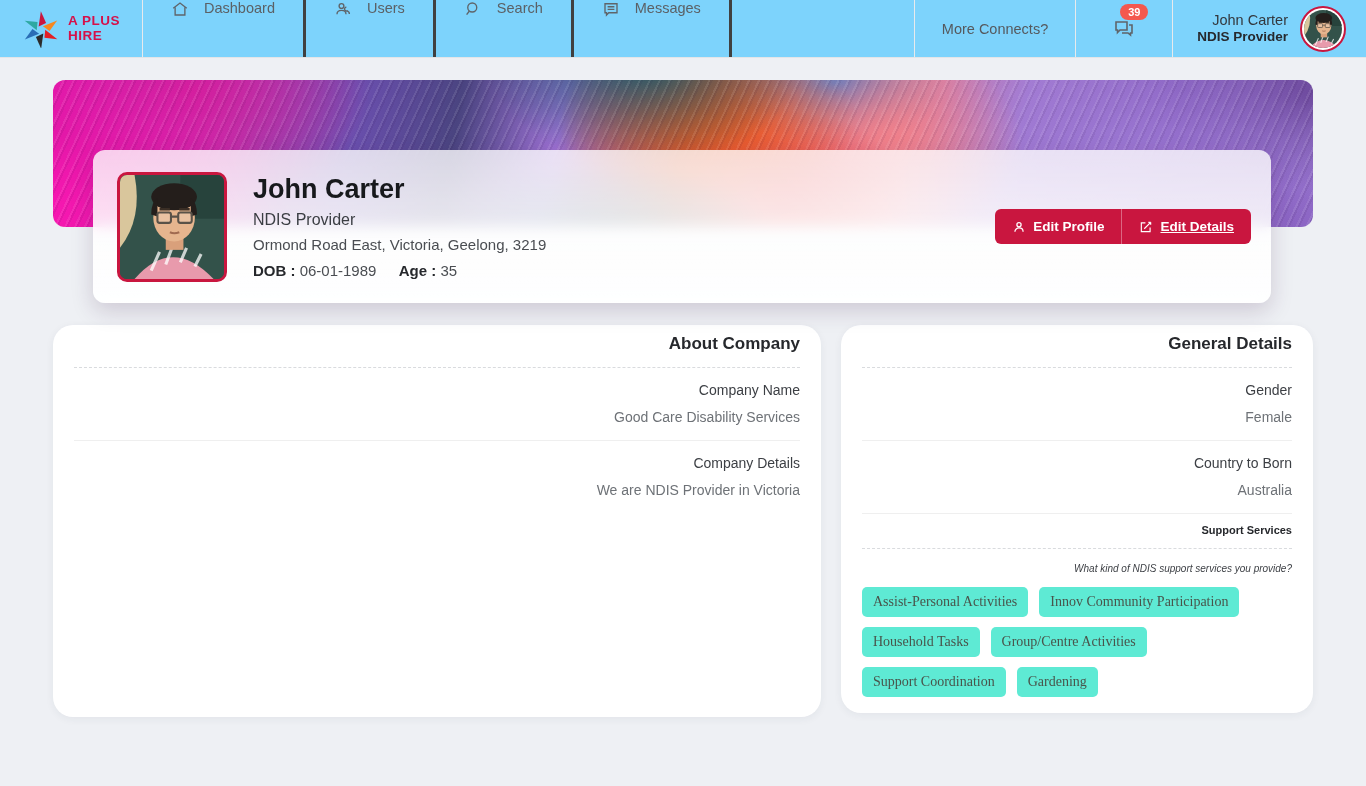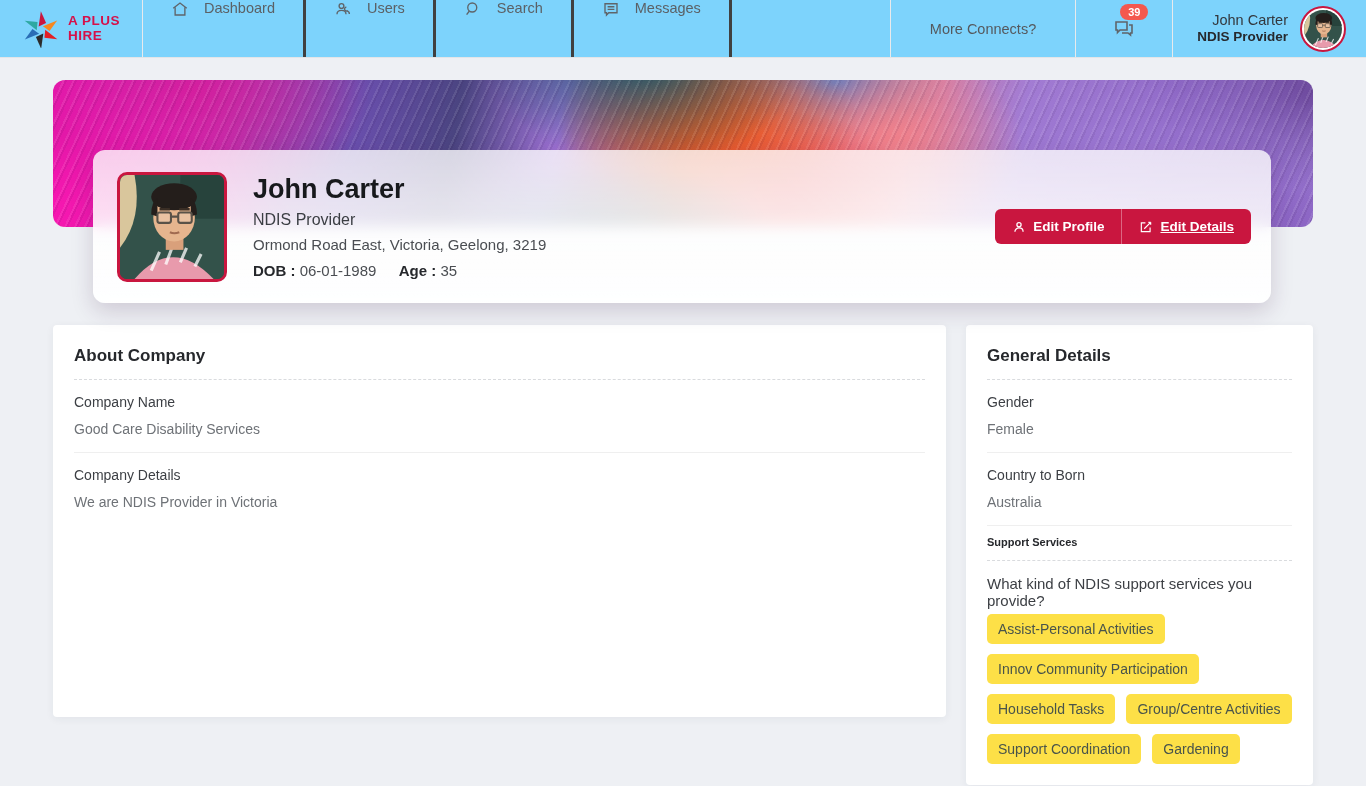--- a/index.html
+++ b/index.html
@@ -22,21 +22,21 @@
   }
   .logo-text { font-size:13.5px; font-weight:bold; color:#d5114a; line-height:1.1; letter-spacing:.5px; }
   .nav-item {
     display:flex; align-items:flex-start; gap:15px;
     padding:0 28px; border-right:3px solid #404040;
     color:#5b6166; font-size:14.5px; cursor:pointer;
   }
   .nav-item svg { flex:0 0 auto; }
   .hspacer { flex:1; }
   .more-connects {
-    display:flex; align-items:center; padding:0 39px;
+    display:flex; align-items:center; padding:0 27px;
     border-left:1px solid #e8eaec; color:#55595e; font-size:14.5px; cursor:pointer;
   }
   .notif-cell {
     display:flex; align-items:center; padding:0 36px;
     border-left:1px solid #e8eaec; border-right:1px solid #e8eaec; cursor:pointer;
   }
   .notif-wrap { position:relative; }
   .badge {
     position:absolute; top:-11px; left:8px;
     background:#f4584e; color:#fff; font-size:11px; font-weight:bold;
@@ -97,37 +97,38 @@
     background:#c9163f; color:#fff; border:none; font-family:inherit;
     font-size:13.5px; font-weight:bold; height:35px; padding:0 17px;
     display:flex; align-items:center; gap:7px; cursor:pointer;
   }
   .btn:first-child { border-radius:6px 0 0 6px; border-right:1px solid rgba(255,255,255,0.35); }
   .btn:last-child { border-radius:0 6px 6px 0;text-decoration:underline; }
 
   
   .content-row { display:flex; gap:20px; margin:0 53px; align-items:flex-start; }
   .card {
-    background:#fff; border-radius:4px;
+    background:#fff; border-radius:20px;
     box-shadow:0 2px 8px rgba(40,45,60,0.06);
-    padding:21px 21px;
+    padding:9px 21px;
+    text-align:right;
   }
   .card-left { flex:1; height:392px; }
-  .card-right { width:347px; min-height:388px; }
+  .card-right { width:472px; min-height:388px; }
   .card-title { font-size:17px; font-weight:bold; color:#26282c; padding-bottom:13px; border-bottom:1px dashed #d9dbde; }
   .field { padding:14px 0 15px; border-bottom:1px solid #efefef; }
   .field:last-of-type { border-bottom:none; }
   .field-label { font-size:14px; color:#3c3f44; margin-bottom:11px; }
   .field-value { font-size:14px; color:#6e7277; }
   .section-title { font-size:11px; font-weight:bold; color:#26282c; margin-top:10px; padding-bottom:12px; border-bottom:1px dashed #d9dbde; }
-  .question { font-size:15px; color:#3c3f44; margin:14px 0 5px; }
+  .question { font-size:10px; color:#3c3f44; margin:14px 0 13px;font-style:italic; }
   .tags { display:flex; flex-wrap:wrap; gap:10px 11px; }
   .tag {
-    background:#fde047; color:#49544b; font-size:14px;
-    padding:7px 11px; border-radius:5px; white-space:nowrap;
+    background:#5eead4; color:#49544b; font-size:14px;
+    padding:7px 11px; border-radius:5px; white-space:nowrap;font-family:Liberation Serif, serif;
   }
 
   .icon-gray { color:#5f6469; }
 </style>
 </head>
 <body>
 
 <svg width="0" height="0" style="position:absolute" aria-hidden="true">
   <defs>
     <g id="avatar-art">

